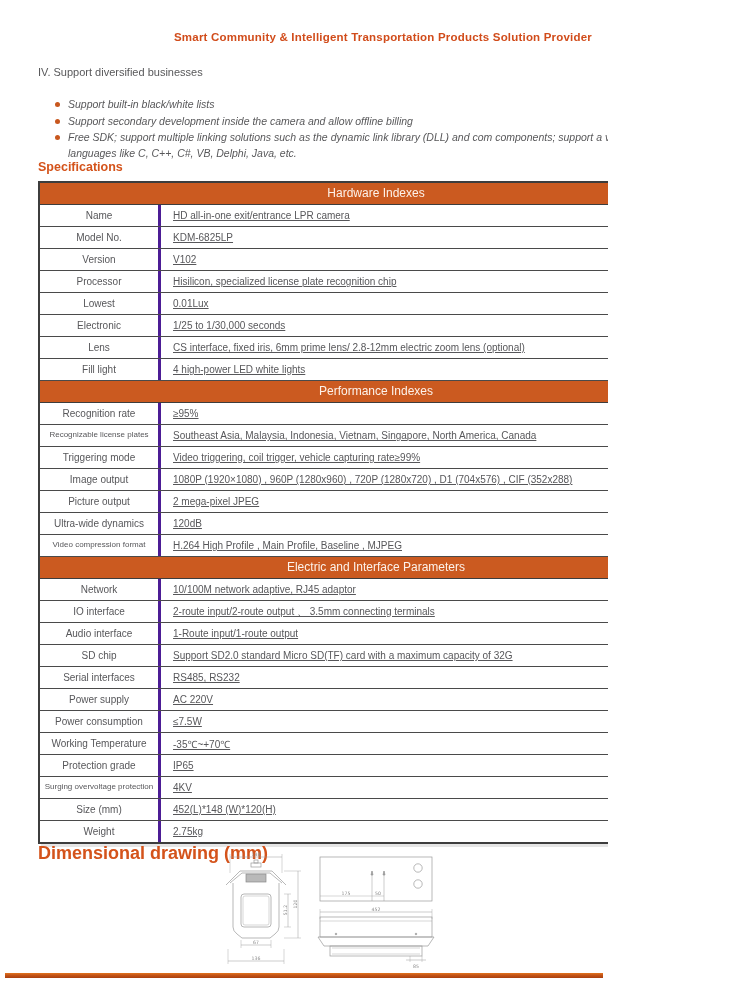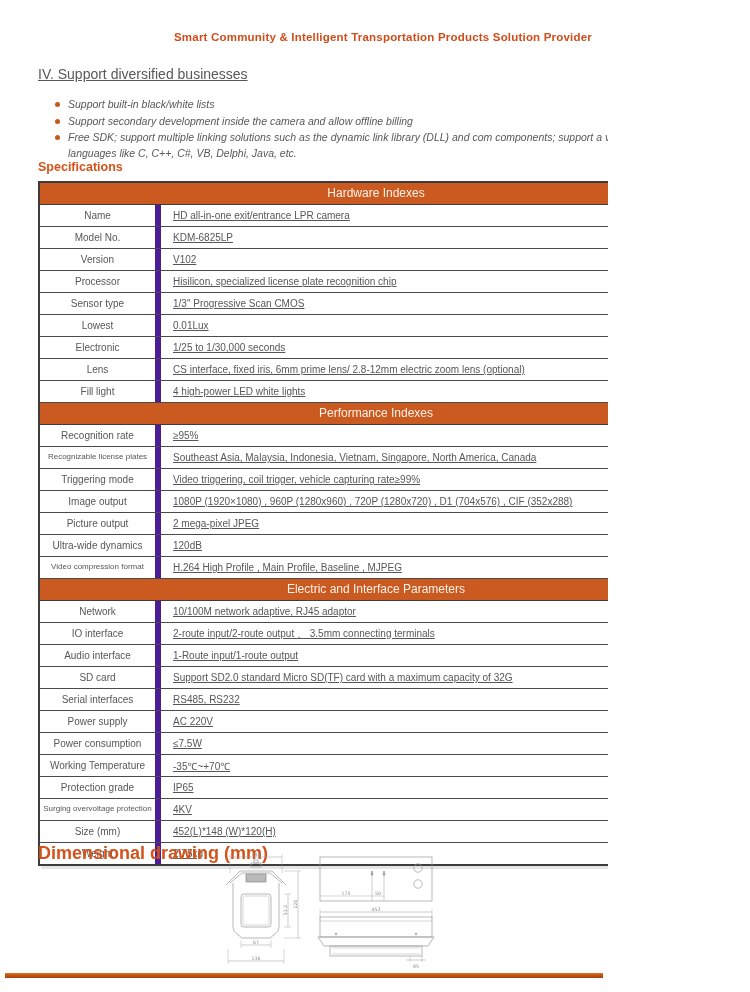--- a/index.html
+++ b/index.html
@@ -1,31 +1,31 @@
 <!DOCTYPE html>
 <html><head>
 <meta charset="utf-8">
 <style>
   html,body{margin:0;padding:0;background:#ffffff;}
   .page{position:relative;width:608px;height:992px;background:#ffffff;overflow:hidden;
         font-family:"Liberation Sans",sans-serif;color:#58585a;}
   .header-title{position:absolute;top:31px;right:16px;font-size:11.5px;font-weight:bold;
         color:#d14c1b;letter-spacing:.2px;}
-  .intro-heading{position:absolute;top:66px;left:38px;font-size:14px;color:#58585a;text-decoration:underline;}
+  .intro-heading{position:absolute;top:66px;left:38px;font-size:11px;color:#58585a;}
   .features{position:absolute;top:89px;left:47px;width:692px;margin:8px;padding:0;list-style:none;font-style:italic;}
   .features li{display:flex;gap:8px;font-size:10.5px;color:#58585a;line-height:15.5px;margin-bottom:1px;}
   .dot{width:5px;height:5px;border-radius:50%;background:#c8571e;margin-top:5px;flex:none;}
   .spec-heading{position:absolute;top:160px;left:38px;font-size:12.5px;font-weight:bold;color:#d4531b;}
   .spec-table{position:absolute;top:181px;left:38px;width:672px;border:2px solid #3d3d3d;
         box-shadow:3px 3px 0 rgba(180,180,180,.35);background:#fff;}
   .sec-header{height:21px;line-height:21px;text-align:center;background:#cb5a20;color:#fdf2ea;
         font-size:12px;border-bottom:1px solid #3d3d3d;}
   .row{display:flex;height:21px;border-bottom:1px solid #4a4a4a;font-size:10px;color:#57575a;}
   .row:last-child{border-bottom:none;}
-  .lbl{width:121px;flex:none;border-right:6px solid #4c1d95;display:flex;align-items:center;
+  .lbl{width:121px;flex:none;border-right:3px solid #4c1d95;display:flex;align-items:center;
         justify-content:center;text-align:right;padding:0 2px;box-sizing:border-box;}
   .lbl.small{font-size:8px;line-height:8.5px;}
   .val{flex:1;display:flex;align-items:center;padding-left:12px;white-space:nowrap;overflow:hidden;text-decoration:underline;}
   .dim-heading{position:absolute;top:843px;left:38px;font-size:18px;font-weight:bold;color:#d4531b;}
   .drawing{position:absolute;left:224px;top:849px;}
   .drawing text{font-family:"DejaVu Sans",sans-serif;font-size:4.6px;fill:#8a8a8a;}
   .footer-bar{position:absolute;left:5px;right:5px;top:973px;height:5px;
         background:linear-gradient(180deg,#e2741f 0%,#c35417 45%,#a93f10 100%);}
 </style>
 </head>
@@ -66,24 +66,20 @@
       </div>
       <div class="row">
         <div class="lbl">Version</div>
         <div class="val">V102</div>
       </div>
       <div class="row">
         <div class="lbl">Processor</div>
         <div class="val">Hisilicon, specialized license plate recognition chip</div>
       </div>
       <div class="row">
-        <div class="lbl">Sensor type</div>
-        <div class="val">1/3" Progressive Scan CMOS</div>
-      </div>
-      <div class="row">
         <div class="lbl">Lowest</div>
         <div class="val">0.01Lux</div>
       </div>
       <div class="row">
         <div class="lbl">Electronic</div>
         <div class="val">1/25 to 1/30,000 seconds</div>
       </div>
       <div class="row">
         <div class="lbl">Lens</div>
         <div class="val">CS interface, fixed iris, 6mm prime lens/ 2.8-12mm electric zoom lens   (optional)</div>
@@ -128,21 +124,21 @@
       </div>
       <div class="row">
         <div class="lbl">IO interface</div>
         <div class="val">2-route input/2-route output 、 3.5mm connecting terminals</div>
       </div>
       <div class="row">
         <div class="lbl">Audio interface</div>
         <div class="val">1-Route input/1-route output</div>
       </div>
       <div class="row">
-        <div class="lbl">SD card</div>
+        <div class="lbl">SD chip</div>
         <div class="val">Support SD2.0 standard Micro SD(TF) card with a maximum capacity of 32G</div>
       </div>
       <div class="row">
         <div class="lbl">Serial interfaces</div>
         <div class="val">RS485, RS232</div>
       </div>
       <div class="row">
         <div class="lbl">Power supply</div>
         <div class="val">AC 220V</div>
       </div>

